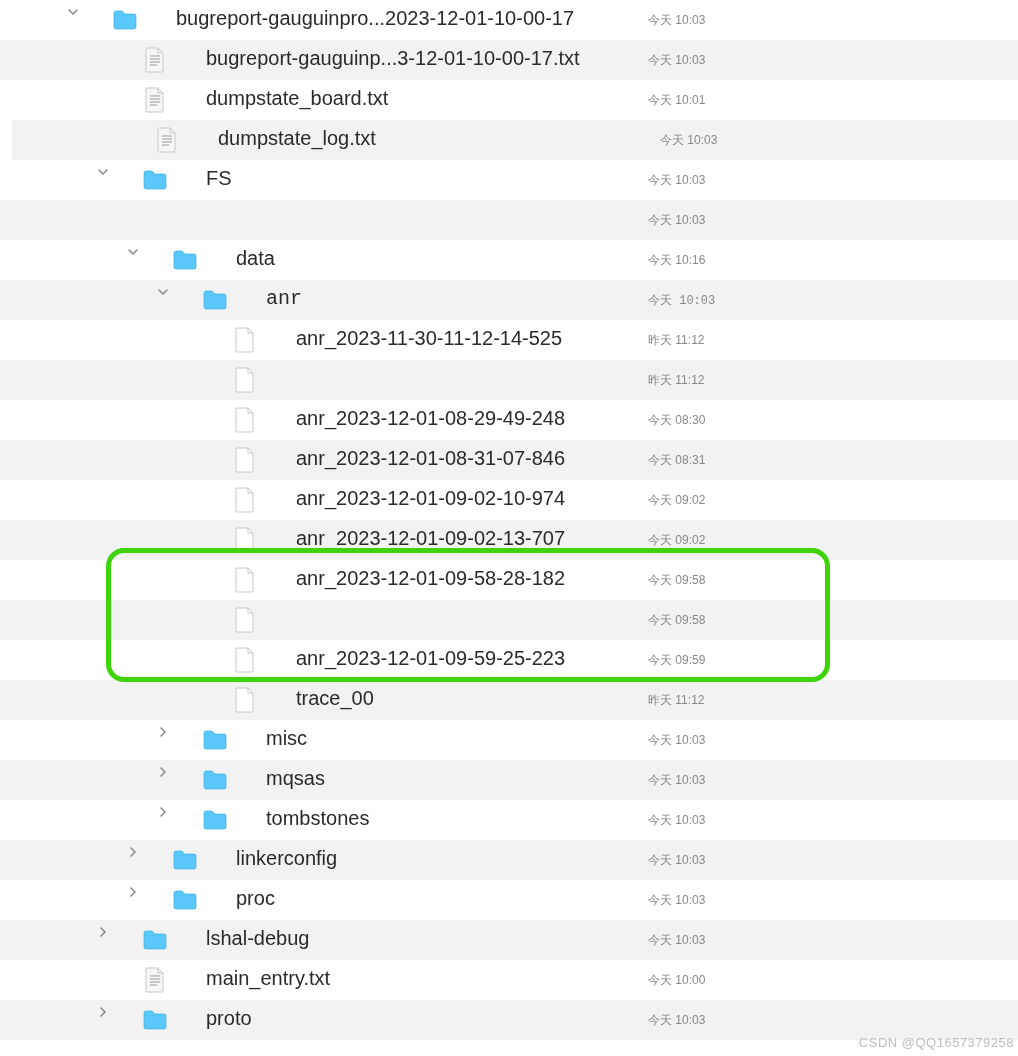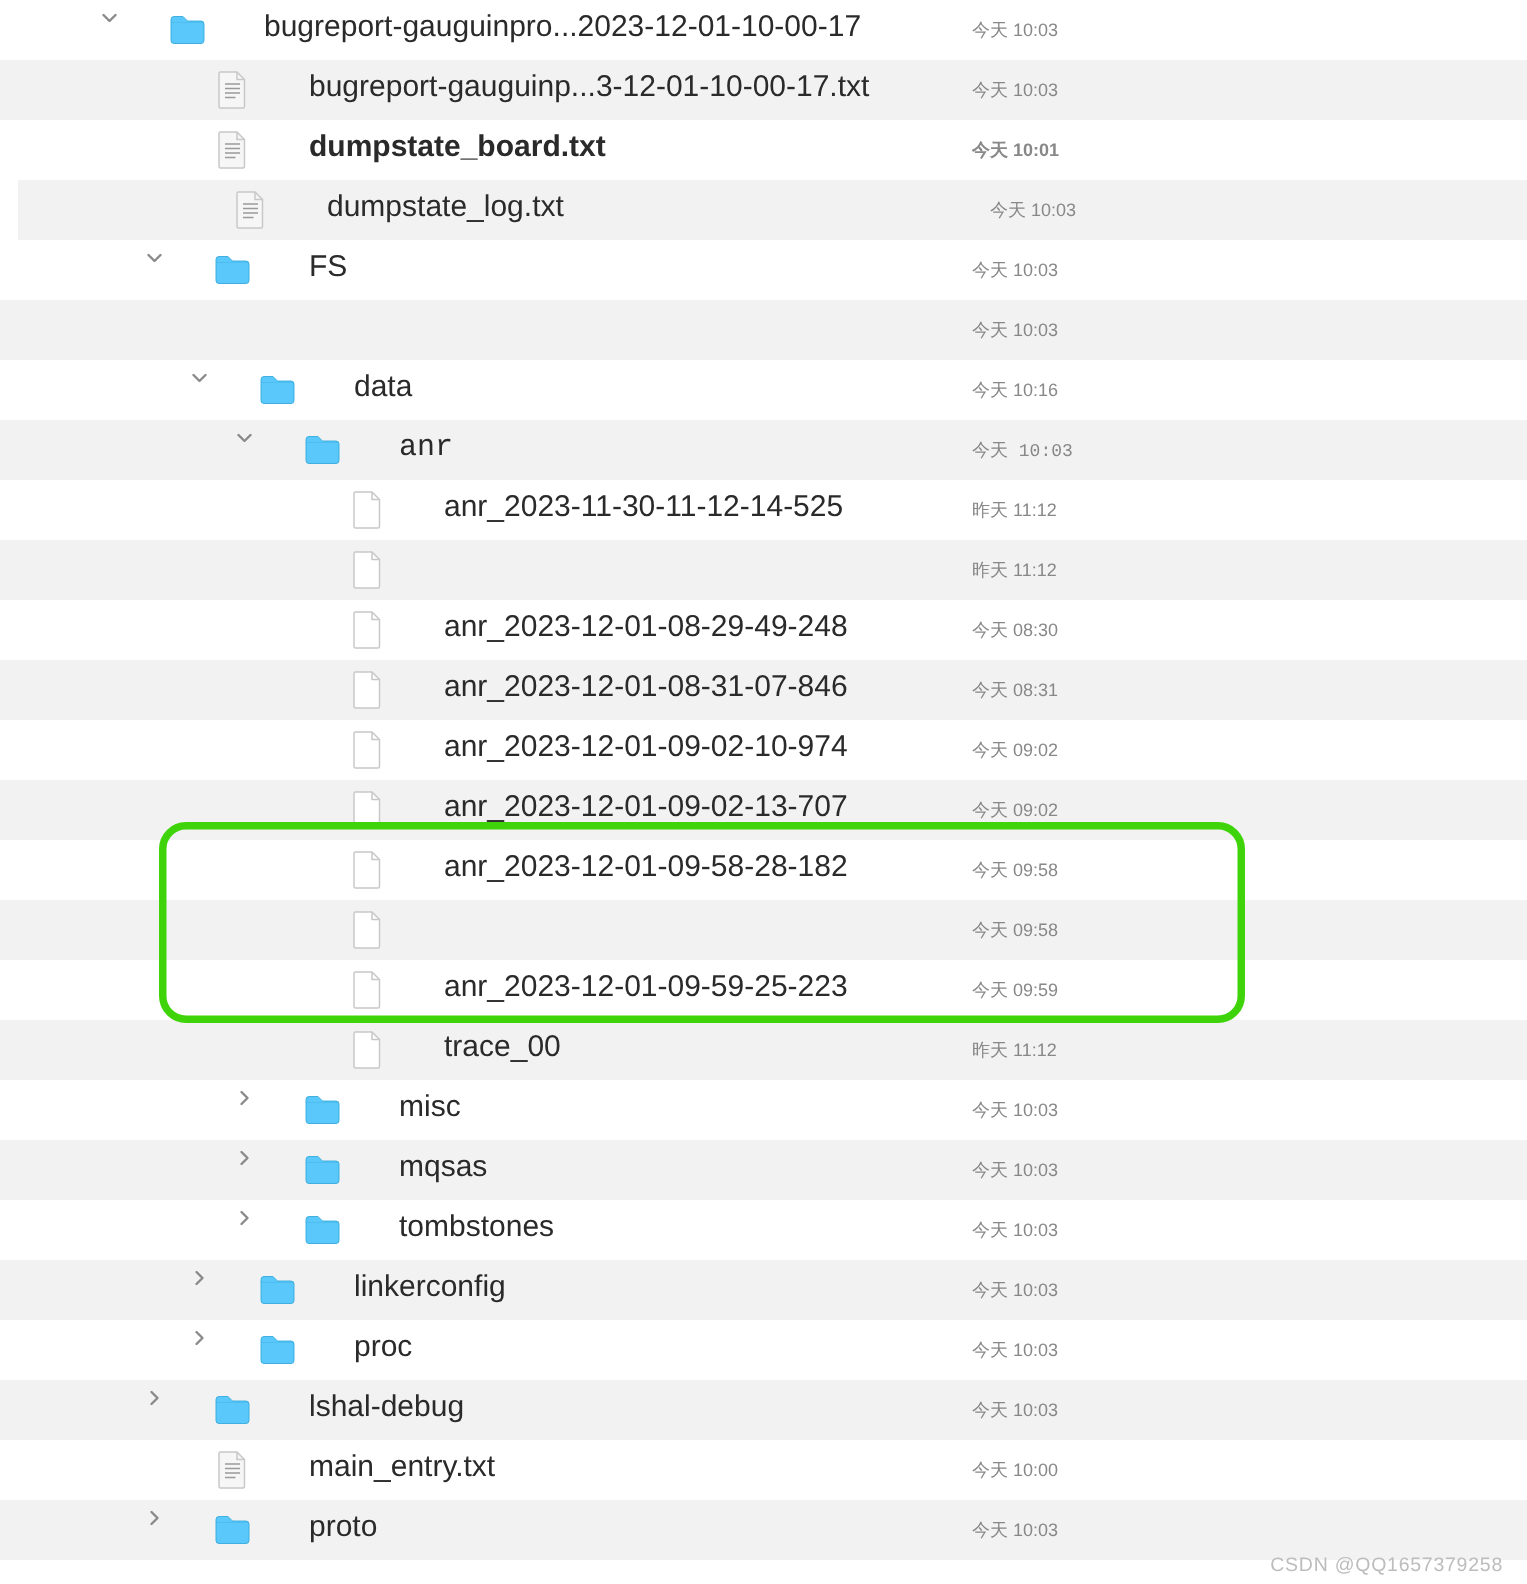--- a/index.html
+++ b/index.html
@@ -66,21 +66,21 @@
   }
   .highlight-box {
     position: absolute;
     border: 5px solid #3fd40a;
     border-radius: 18px;
     pointer-events: none;
     z-index: 10;
   }
   .watermark {
     position: absolute;
-    right: 16px;
+    right: 4px;
     bottom: 6px;
     font-size: 13px;
     color: #bdbdbd;
     letter-spacing: 0.5px;
   }
   .list { position: relative; }
 </style>
 </head>
 <body>
 
@@ -114,21 +114,21 @@
             <line x1="6" y1="9" x2="16" y2="9" stroke="#9a9a9a" stroke-width="1"></line>
             <line x1="6" y1="12" x2="16" y2="12" stroke="#9a9a9a" stroke-width="1"></line>
             <line x1="6" y1="15" x2="16" y2="15" stroke="#9a9a9a" stroke-width="1"></line>
             <line x1="6" y1="18" x2="13" y2="18" stroke="#9a9a9a" stroke-width="1"></line>
           </svg>
         </span>
         <span class="label">bugreport-gauguinp...3-12-01-10-00-17.txt</span>
       </div>
       <span class="date-col">今天 10:03</span>
     </div>
-    <div class="row plain" style="position: relative; font-weight: bold;">
+    <div class="row plain" style="position: relative;">
       <div class="name-col">
         <span class="indent" style="width: 60px;"></span>
         <span class="chev spacer"> </span>
         <span class="icon txtfile">
           <svg viewBox="0 0 22 26">
             <path d="M3 1 h11 l5 5 v18 a1 1 0 0 1-1 1 H3 a1 1 0 0 1-1-1 V2 a1 1 0 0 1 1-1 Z" fill="#f6f6f6" stroke="#c8c8c8" stroke-width="1"></path>
             <path d="M14 1 v5 h5" fill="none" stroke="#c8c8c8" stroke-width="1"></path>
             <line x1="6" y1="9" x2="16" y2="9" stroke="#9a9a9a" stroke-width="1"></line>
             <line x1="6" y1="12" x2="16" y2="12" stroke="#9a9a9a" stroke-width="1"></line>
             <line x1="6" y1="15" x2="16" y2="15" stroke="#9a9a9a" stroke-width="1"></line>

